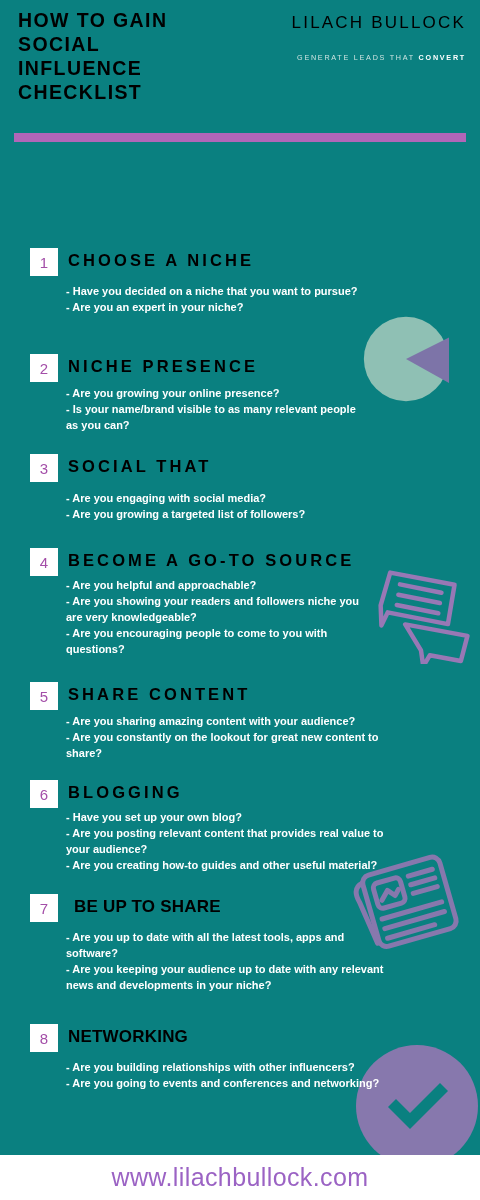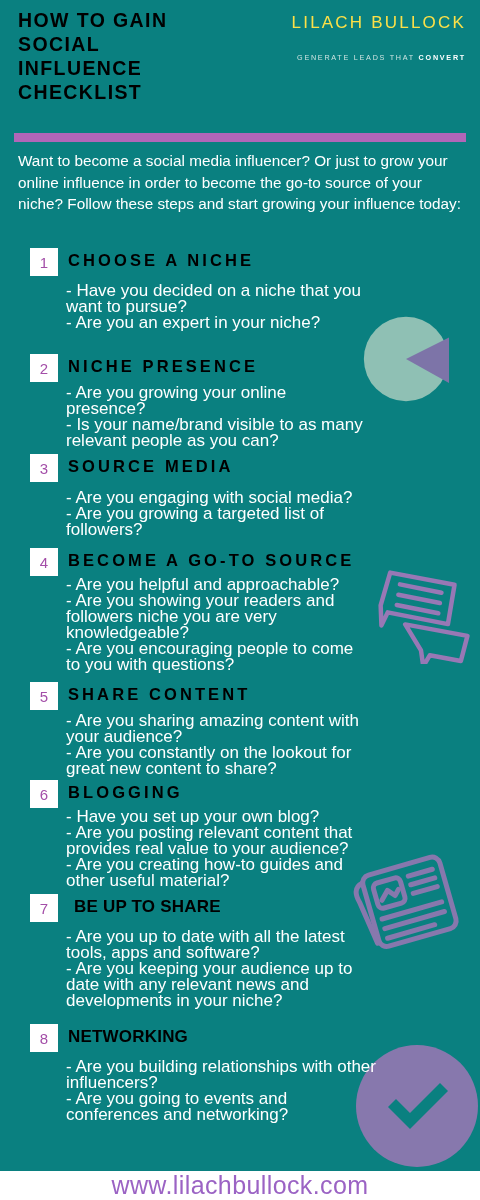--- a/index.html
+++ b/index.html
@@ -34,21 +34,21 @@
     letter-spacing:1.4px;
     white-space:pre-line;
   }
   .logo{
     position:absolute;
     right:14px; top:14px;
     text-align:right;
     width:200px;
   }
   .logo-name{
-    color:#fde047;
+    color:#000000;
     font-size:17px;
     letter-spacing:2.2px;
     line-height:18px;
     font-weight:400;
   }
   .logo-tag{
     color:#cfe4e1;
     font-size:7.2px;
     letter-spacing:1.75px;
     line-height:12px;
@@ -115,32 +115,32 @@
     letter-spacing:3.1px;
     white-space:nowrap;
   }
   .sec-title.tight{ letter-spacing:0.2px; font-size:17px; }
   .sec-title.tight7{ letter-spacing:0.2px; font-size:17px; left:74px;}
   .sec-body{
     position:absolute;
     left:66px;
     width:300px;
     color:#ffffff;
-    font-size:17px;
+    font-size:11px;
     line-height:16.1px;
-    font-weight:normal;
+    font-weight:bold;
     white-space:pre-line;
   }
   .sec-body.wide{ width:318px; }
 
   
   .footer{
     position:absolute;
     left:0; bottom:0;
-    width:480px; height:29px;
+    width:480px; height:45px;
     background:#ffffff;
     display:flex;
     align-items:center;
     justify-content:center;
   }
   .footer-url{
     color:#9b63c4;
     font-size:25px;
     font-weight:400;
     letter-spacing:0.4px;
@@ -157,21 +157,20 @@
 INFLUENCE
 CHECKLIST</div>
     <div class="logo">
       <div class="logo-name">LILACH BULLOCK</div>
       <div class="logo-tag"><span>GENERATE LEADS THAT </span><b>CONVERT</b></div>
     </div>
   </div>
 
   <div class="divider"></div>
 
-  <div class="intro">Want to become a social media influencer? Or just to grow your online influence in order to become the go-to source of your niche? Follow these steps and start growing your influence today:</div>
 
   <svg class="decor pie" viewBox="0 0 100 100">
     <circle cx="50" cy="50" r="49" fill="#8fc0b4"></circle>
     <path d="M50 50 L100 25 L100 78 Z" fill="#7d74a8"></path>
   </svg>
 
   <svg class="decor chat" viewBox="0 0 120 112">
     <g stroke="#9878b5" stroke-width="4.5" fill="none" stroke-linejoin="round" stroke-linecap="round">
       <path d="M36 17 L98 38 L86 76 L28 56 L20 68 L22 48 Z" transform="rotate(-8 60 46)"></path>
       <path d="M44 30 L84 44 M41 40 L81 54 M38 50 L78 64" transform="rotate(-8 60 46)"></path>
@@ -211,21 +210,21 @@
         <div class="numbox">2</div>
         <div class="sec-title">NICHE PRESENCE</div>
       </div>
       <div class="sec-body" style="top:31px">- Are you growing your online presence?
 - Is your name/brand visible to as many relevant people as you can?</div>
     </div>
 
     <div class="sec" style="top:222px">
       <div class="sec-head">
         <div class="numbox">3</div>
-        <div class="sec-title">SOURCE MEDIA</div>
+        <div class="sec-title">SOCIAL THAT</div>
       </div>
       <div class="sec-body" style="top:36px">- Are you engaging with social media?
 - Are you growing a targeted list of followers?</div>
     </div>
 
     <div class="sec" style="top:316px">
       <div class="sec-head">
         <div class="numbox">4</div>
         <div class="sec-title">BECOME A GO-TO SOURCE</div>
       </div>

